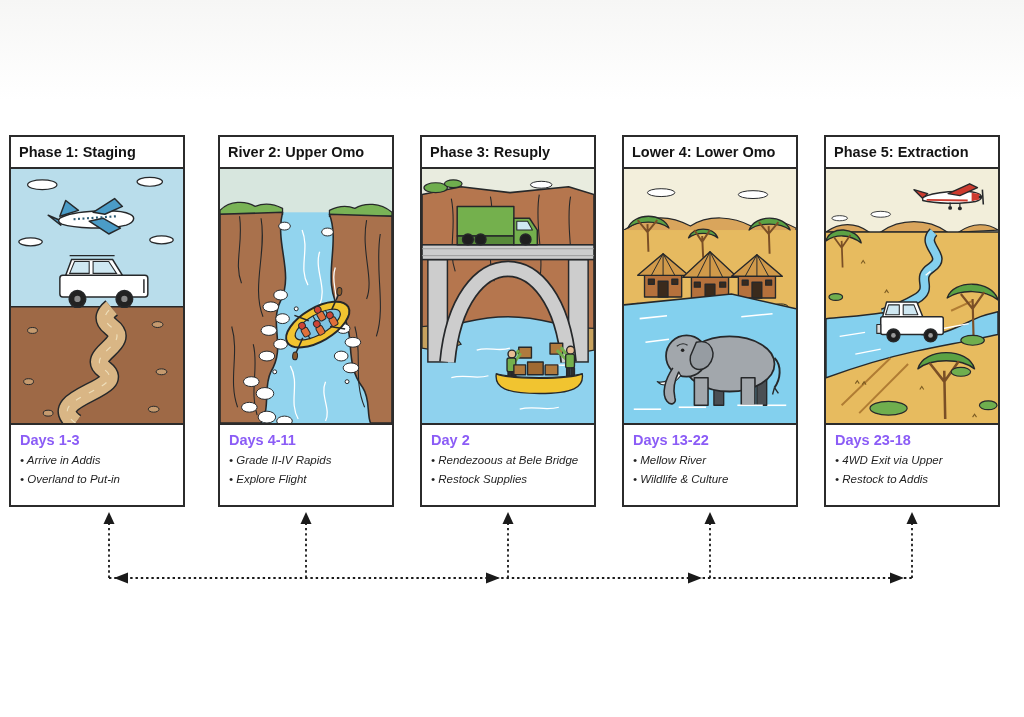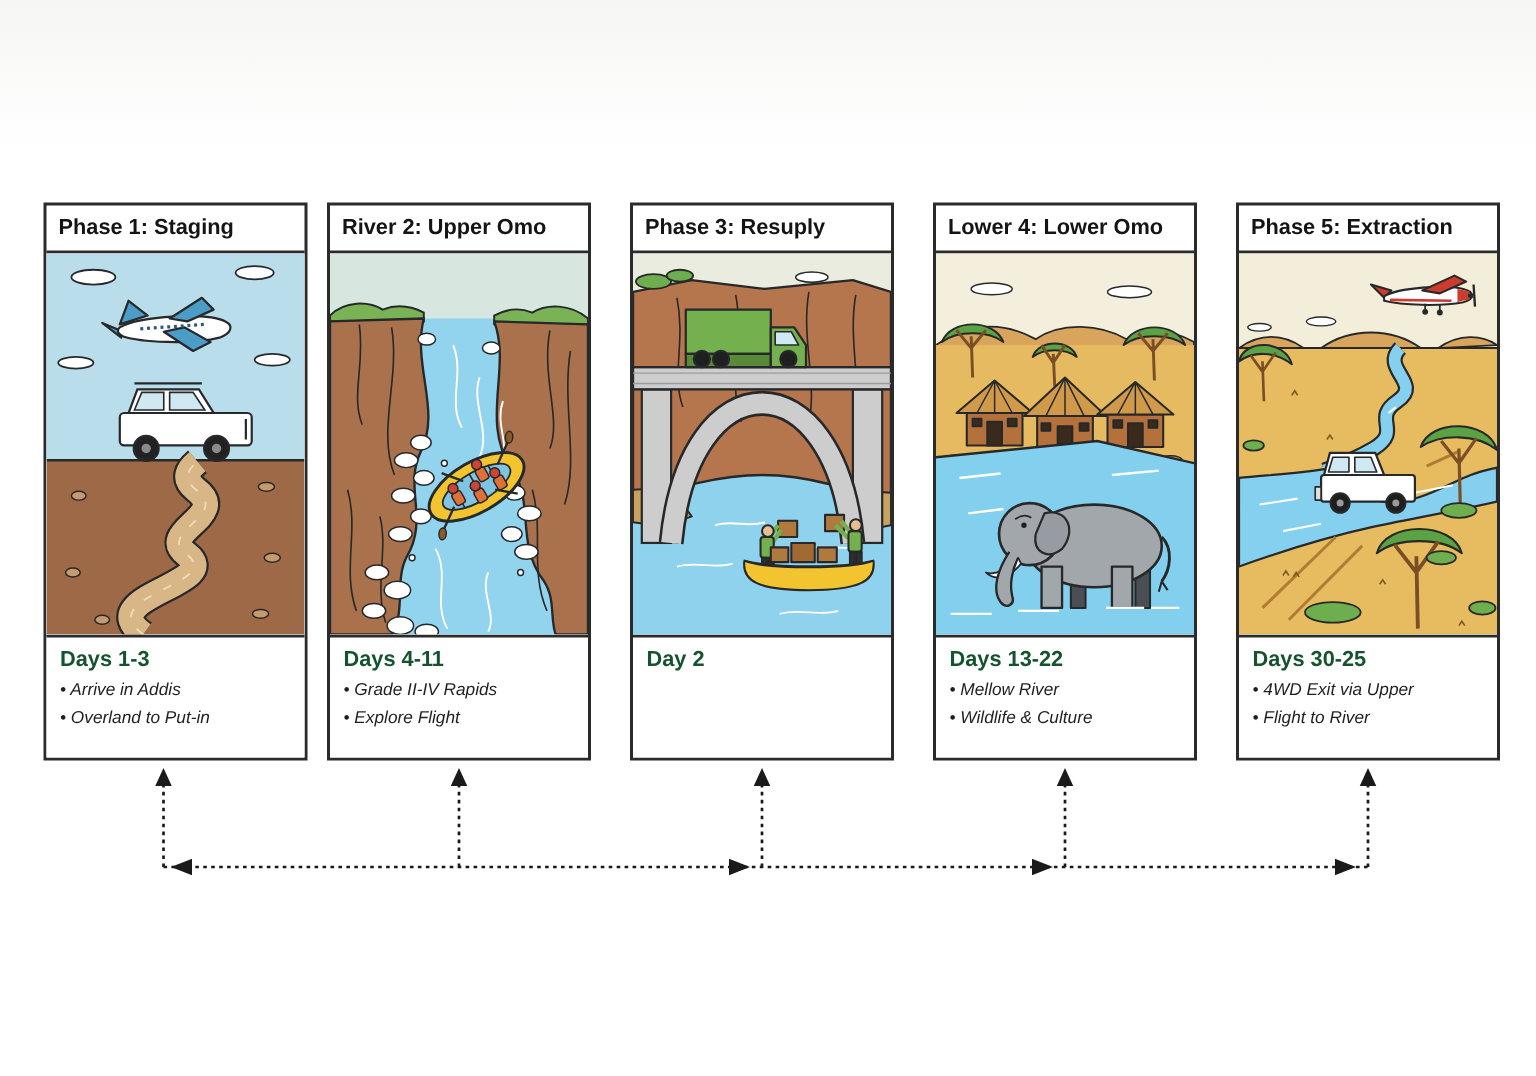--- a/index.html
+++ b/index.html
@@ -6,32 +6,32 @@
   html,body { margin:0; padding:0; background:#ffffff; font-family:"Liberation Sans",sans-serif; }
   #canvas { position:relative; width:1024px; height:717px; overflow:hidden;
             background:linear-gradient(180deg,#f6f6f5 0px,#ffffff 100px); }
   .card { position:absolute; top:135px; width:176px; height:372px; background:#fff;
           border:2px solid #2b2b2b; display:flex; flex-direction:column; }
   .hdr { height:32px; border-bottom:2px solid #2b2b2b; display:flex; align-items:center;
          padding:0 8px; font-weight:bold; font-size:14.5px; color:#141414; white-space:nowrap; }
   .art { height:254px; position:relative; overflow:hidden; background:#eee; }
   .art svg { display:block; width:100%; height:100%; }
   .ftr { flex:1; border-top:2px solid #2b2b2b; padding:7px 7px 4px 9px; background:#fff; }
-  .days { font-weight:bold; font-size:14.5px; color:#14532d; margin:0 0 3px 0; }
+  .days { font-weight:bold; font-size:14.5px; color:#8b5cf6; margin:0 0 3px 0; }
   ul.bl { list-style:none; margin:0; padding:0;font-style:italic; }
   ul.bl li { font-size:11.5px; color:#1f1f1f; line-height:1.62; white-space:nowrap; }
   ul.bl li::before { content:"•  "; }
   .connector { position:absolute; left:0; top:0; width:1024px; height:717px; pointer-events:none; }
 </style>
 </head>
 <body>
 
 <div id="canvas">
 
-  <div class="card" style="left:29px">
+  <div class="card" style="left:9px">
     <div class="hdr">Phase 1: Staging</div>
     <div class="art" aria-label="airplane in blue sky over white 4WD on winding dirt road">
       <svg viewBox="0 0 176 258" preserveAspectRatio="none">
         <rect x="0" y="0" width="176" height="140" fill="#b9ddeb"></rect>
         <g fill="#fff" stroke="#26282a" stroke-width="1.2">
           <ellipse cx="32" cy="16" rx="15" ry="5"></ellipse>
             <ellipse cx="142" cy="13" rx="13" ry="4.5"></ellipse>
           <ellipse cx="20" cy="74" rx="12" ry="4"></ellipse>
             <ellipse cx="154" cy="72" rx="12" ry="4"></ellipse>
         </g>
@@ -232,20 +232,24 @@
           <rect x="108" y="196" width="16" height="13" fill="#a06a32"></rect>
           <rect x="94" y="199" width="12" height="10" fill="#b07a3e"></rect>
           <rect x="126" y="199" width="13" height="10" fill="#b07a3e"></rect>
           <path d="M76,208 C74,222 86,228 120,228 C154,228 166,222 164,208 C150,214 90,214 76,208 Z" fill="#f1c430"></path>
           <path d="M76,208 C96,213 144,213 164,208" fill="none" stroke-width="1.2"></path>
         </g>
       </svg>
     </div>
     <div class="ftr">
       <div class="days">Day 2</div>
+      <ul class="bl">
+        <li>Rendezoous at Bele Bridge</li>
+        <li>Restock Supplies</li>
+      </ul>
     </div>
   </div>
 
   <div class="card" style="left:622px">
     <div class="hdr">Lower 4: Lower Omo</div>
     <div class="art" aria-label="elephant standing in river in front of village huts and acacia trees">
       <svg viewBox="0 0 176 258" preserveAspectRatio="none">
         <rect width="176" height="64" fill="#f3efdc"></rect>
         <g fill="#fff" stroke="#26282a" stroke-width="1">
           <ellipse cx="38" cy="24" rx="14" ry="4"></ellipse>
@@ -400,24 +404,24 @@
         <g stroke="#7a5a22" stroke-width="1.1" fill="none">
           <path d="M30,218 l2,-3 l2,3 M37,219 l2,-3 l2,3"></path>
             <path d="M96,224 l2,-3 l2,3"></path>
           <path d="M150,252 l2,-3 l2,3"></path>
             <path d="M60,126 l2,-3 l2,3"></path>
             <path d="M36,96 l2,-3 l2,3"></path>
         </g>
       </svg>
     </div>
     <div class="ftr">
-      <div class="days">Days 30-25</div>
+      <div class="days">Days 23-18</div>
       <ul class="bl">
         <li>4WD Exit via Upper</li>
-        <li>Flight to River</li>
+        <li>Restock to Addis</li>
       </ul>
     </div>
   </div>
 
   <svg class="connector" viewBox="0 0 1024 717">
     <path d="M109,578 H912 M109,578 V523 M306,578 V523 M508,578 V523 M710,578 V523 M912,578 V523" fill="none" stroke="#1a1a1a" stroke-width="1.8" stroke-dasharray="2.4 2.9"></path>
     <g fill="#1a1a1a">
       <polygon points="103.5,524 114.5,524 109,512"></polygon>
       <polygon points="300.5,524 311.5,524 306,512"></polygon>
       <polygon points="502.5,524 513.5,524 508,512"></polygon>

